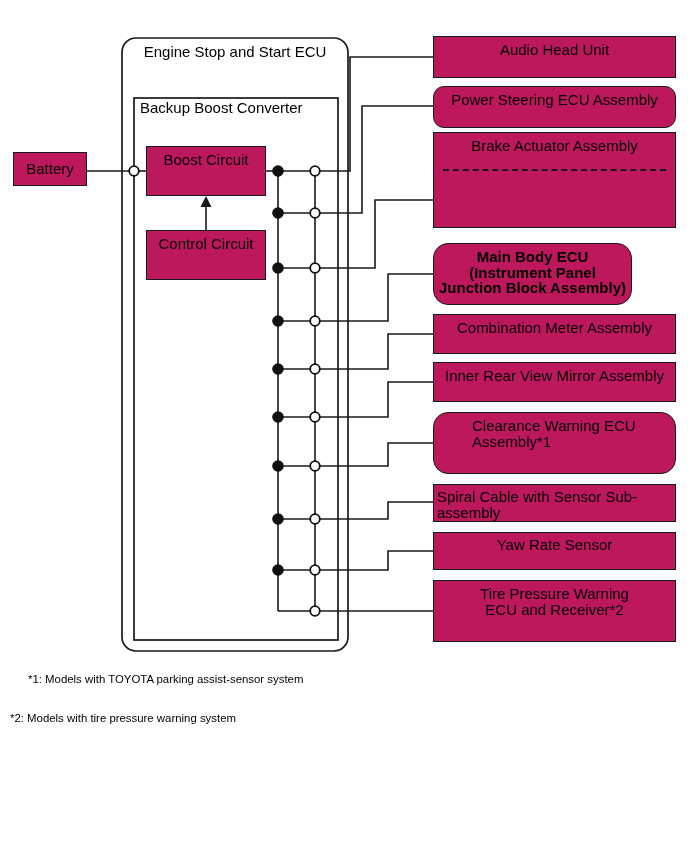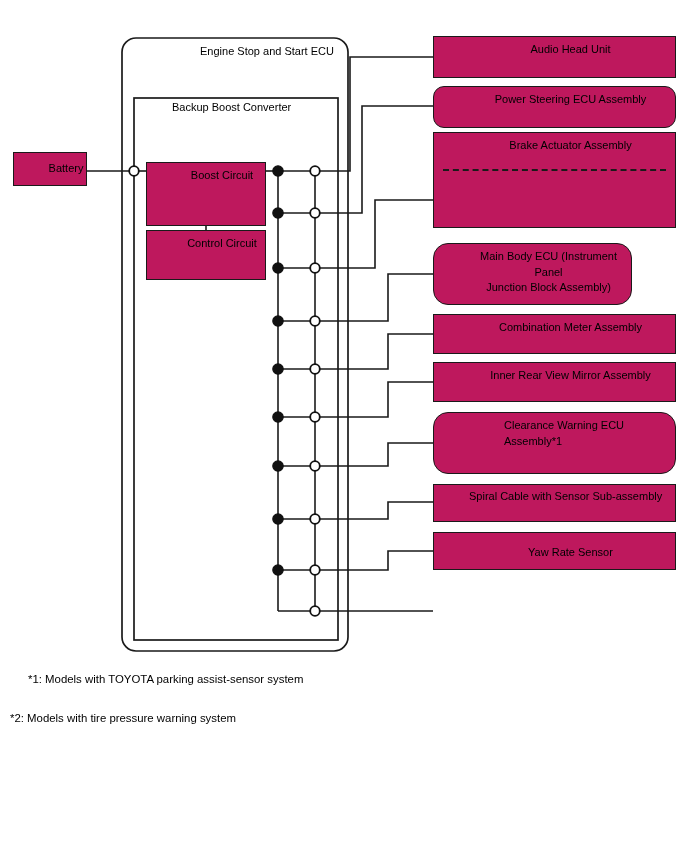--- a/index.html
+++ b/index.html
@@ -26,26 +26,25 @@
     box-sizing:border-box;
     border:1.6px solid #1a1a1a;
     background:#be185d;
     text-align:center;
   }
   .box.round{ border-radius:11px; }
   .box.round-lg{ border-radius:15px; }
   .lbl{
     position:absolute;
     left:0; right:0;
-    font-size:11px;
+    font-size:15px;
     line-height:15.5px;
     text-align:center;
     white-space:pre-line;
     color:#000;
-    padding-left:32px;
   }
   .lbl.left{
     text-align:left;
   }
   .footnote{
     position:absolute;
     font-size:11.4px;
     line-height:15px;
     white-space:nowrap;
     color:#000;
@@ -143,21 +142,21 @@
   </svg>
 
   <div class="lbl" style="top:44px;left:122px;width:226px;">Engine Stop and Start ECU</div>
 
   <div class="lbl left" style="top:100px;left:140px;width:200px;">Backup Boost Converter</div>
 
   <div class="box" style="left:13px;top:152px;width:74px;height:34px;">
     <div class="lbl" style="top:8px;">Battery</div>
   </div>
 
-  <div class="box" style="left:146px;top:146px;width:120px;height:64px;margin-top:16px;">
+  <div class="box" style="left:146px;top:146px;width:120px;height:50px;">
     <div class="lbl" style="top:5px;">Boost Circuit</div>
   </div>
 
   <div class="box" style="left:146px;top:230px;width:120px;height:50px;">
     <div class="lbl" style="top:5px;">Control Circuit</div>
   </div>
 
   <div class="box" style="left:433px;top:36px;width:243px;height:42px;">
     <div class="lbl" style="top:5px;">Audio Head Unit</div>
   </div>
@@ -165,21 +164,21 @@
   <div class="box round" style="left:433px;top:86px;width:243px;height:42px;">
     <div class="lbl" style="top:5px;">Power Steering ECU Assembly</div>
   </div>
 
   <div class="box" style="left:433px;top:132px;width:243px;height:96px;">
     <div class="lbl" style="top:5px;">Brake Actuator Assembly</div>
     <div class="dashed-sep" style="left:9px;right:9px;top:36px;"></div>
   </div>
 
 
-  <div class="box round-lg" style="left:433px;top:243px;width:199px;height:62px;">
+  <div class="box round-lg" style="left:433px;top:243px;width:199px;height:62px;font-weight:bold;">
     <div class="lbl" style="top:5px;">Main Body ECU (Instrument Panel
 Junction Block Assembly)</div>
   </div>
 
   <div class="box" style="left:433px;top:314px;width:243px;height:40px;">
     <div class="lbl" style="top:5px;">Combination Meter Assembly</div>
   </div>
 
   <div class="box" style="left:433px;top:362px;width:243px;height:40px;">
     <div class="lbl" style="top:5px;">Inner Rear View Mirror Assembly</div>
@@ -188,20 +187,24 @@
   <div class="box round-lg" style="left:433px;top:412px;width:243px;height:62px;">
     <div class="lbl left" style="top:5px;left:38px;right:8px;">Clearance Warning ECU
 Assembly*1</div>
   </div>
 
   <div class="box" style="left:433px;top:484px;width:243px;height:38px;">
     <div class="lbl left" style="top:4px;left:3px;right:3px;">Spiral Cable with Sensor Sub-assembly</div>
   </div>
 
   <div class="box" style="left:433px;top:532px;width:243px;height:38px;">
-    <div class="lbl" style="top:12px;">Yaw Rate Sensor</div>
-  </div>
-
+    <div class="lbl" style="top:4px;">Yaw Rate Sensor</div>
+  </div>
+
+  <div class="box" style="left:433px;top:580px;width:243px;height:62px;">
+    <div class="lbl" style="top:5px;">Tire Pressure Warning
+ECU and Receiver*2</div>
+  </div>
 
   <div class="footnote" style="left:10px;top:672px;margin-left:18px;">*1: Models with TOYOTA parking assist-sensor system</div>
   <div class="footnote" style="left:10px;top:711px;">*2: Models with tire pressure warning system</div>
 
 </div>
 
 </body></html>

